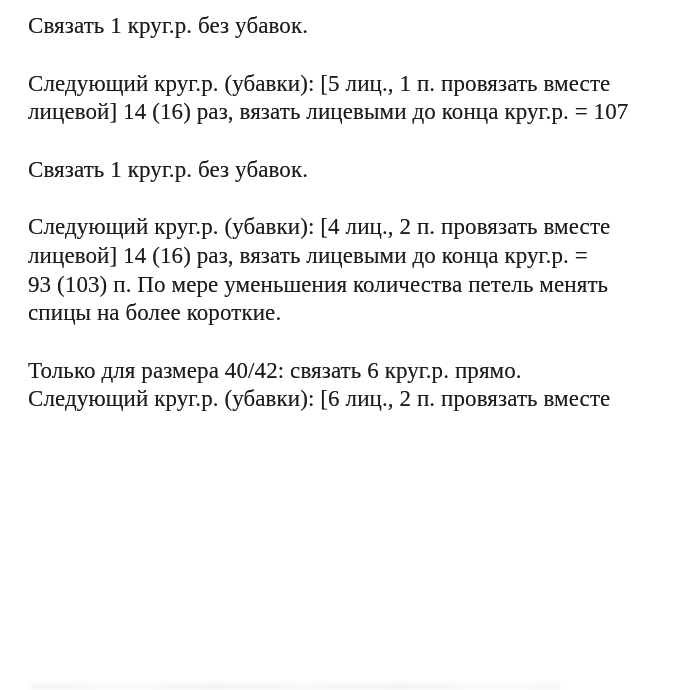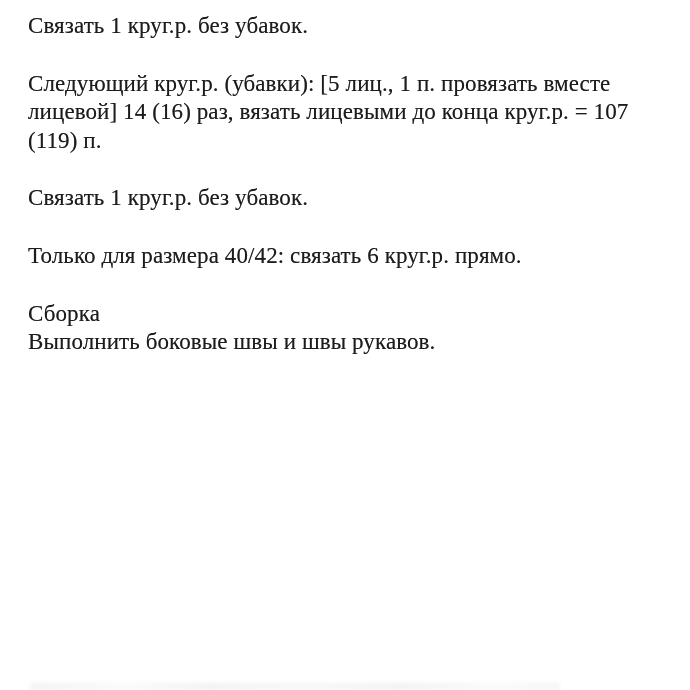--- a/index.html
+++ b/index.html
@@ -56,33 +56,35 @@
 
 <div class="page">
 
   <div class="para">
     <div class="line">Связать 1 круг.р. без убавок.</div>
   </div>
 
   <div class="para">
     <div class="line">Следующий круг.р. (убавки): [5 лиц., 1 п. провязать вместе</div>
     <div class="line">лицевой] 14 (16) раз, вязать лицевыми до конца круг.р. = 107</div>
-    <div class="line">(119) п.</div>
   </div>
 
   <div class="para">
     <div class="line">Связать 1 круг.р. без убавок.</div>
   </div>
 
+  <div class="para">
+    <div class="line">Следующий круг.р. (убавки): [4 лиц., 2 п. провязать вместе</div>
+    <div class="line">лицевой] 14 (16) раз, вязать лицевыми до конца круг.р. =</div>
+    <div class="line">93 (103) п. По мере уменьшения количества петель менять</div>
+    <div class="line">спицы на более короткие.</div>
+  </div>
 
   <div class="para">
     <div class="line">Только для размера 40/42: связать 6 круг.р. прямо.</div>
+    <div class="line">Следующий круг.р. (убавки): [6 лиц., 2 п. провязать вместе</div>
   </div>
 
 
-  <div class="para">
-    <div class="line">Сборка</div>
-    <div class="line">Выполнить боковые швы и швы рукавов.</div>
-  </div>
 
 </div>
 
 <div class="bottom-ghost"></div>
 
 </body></html>

